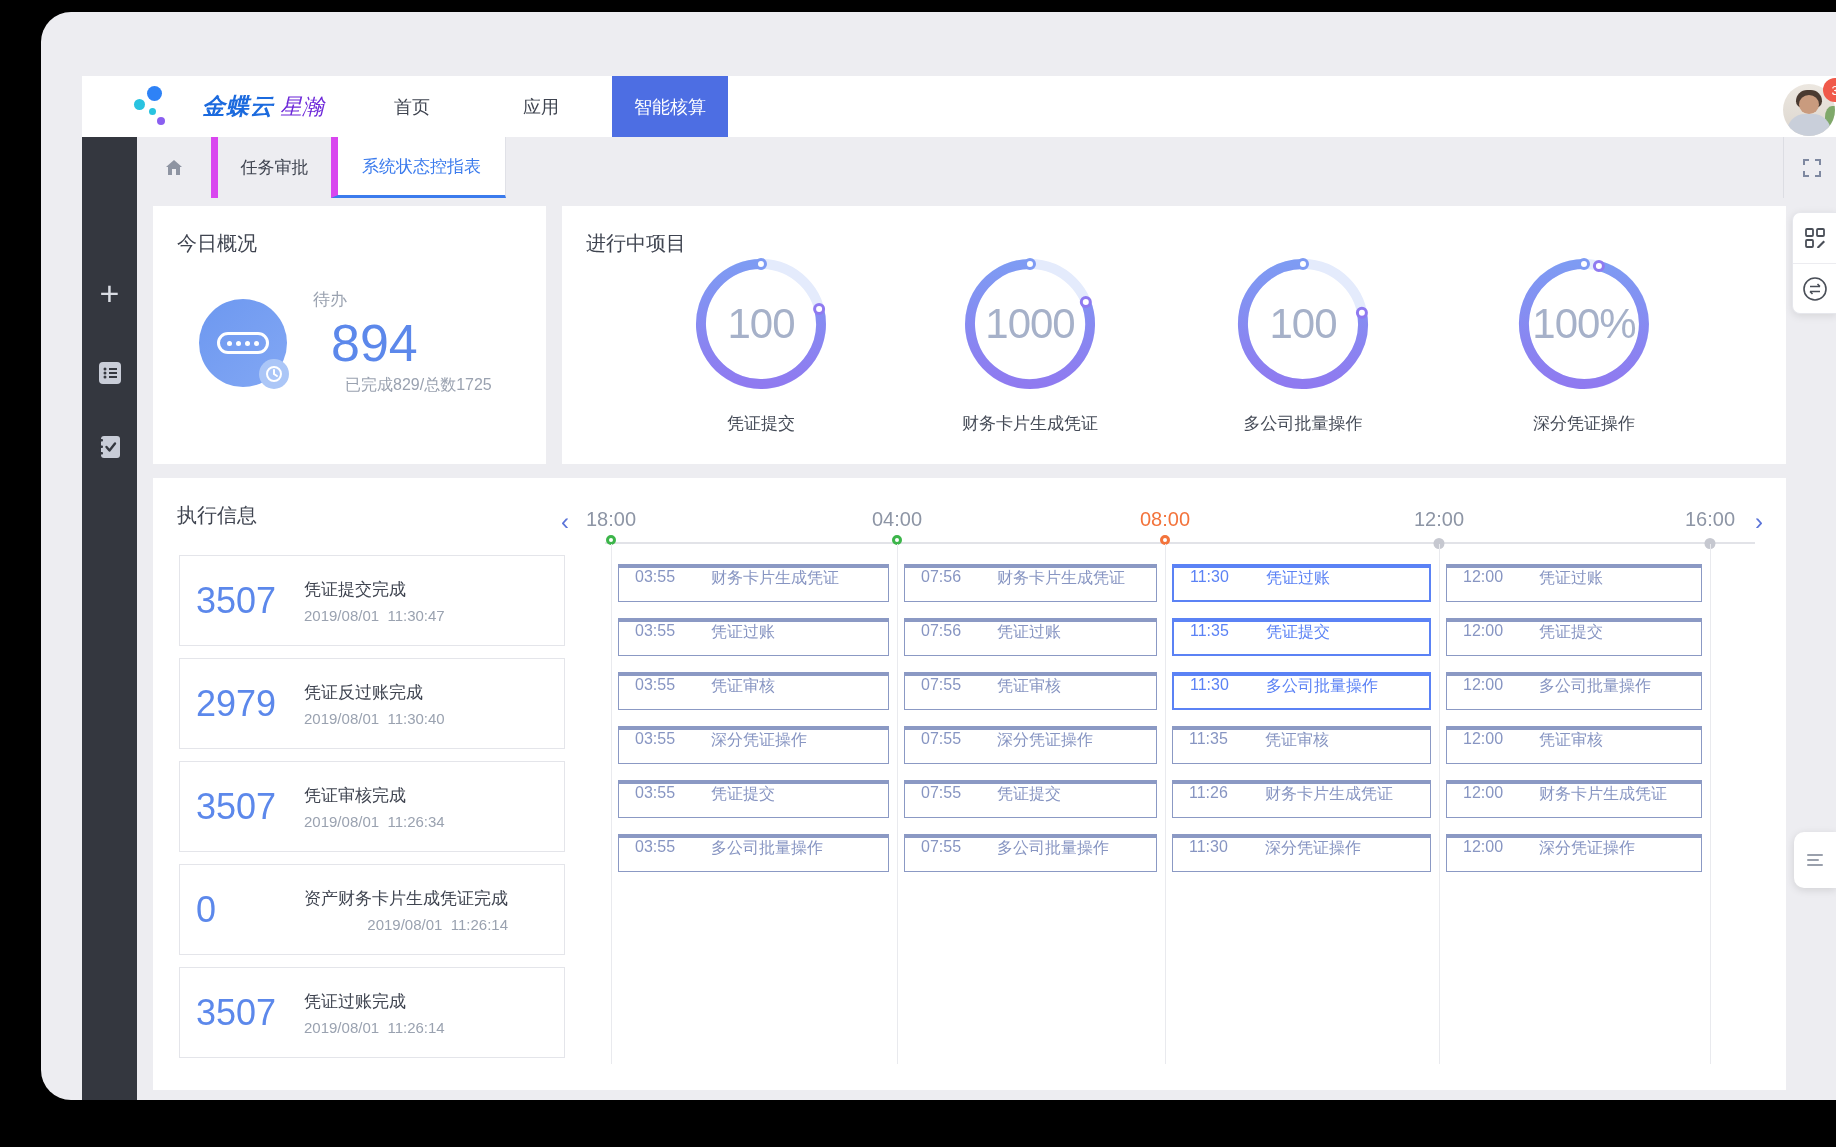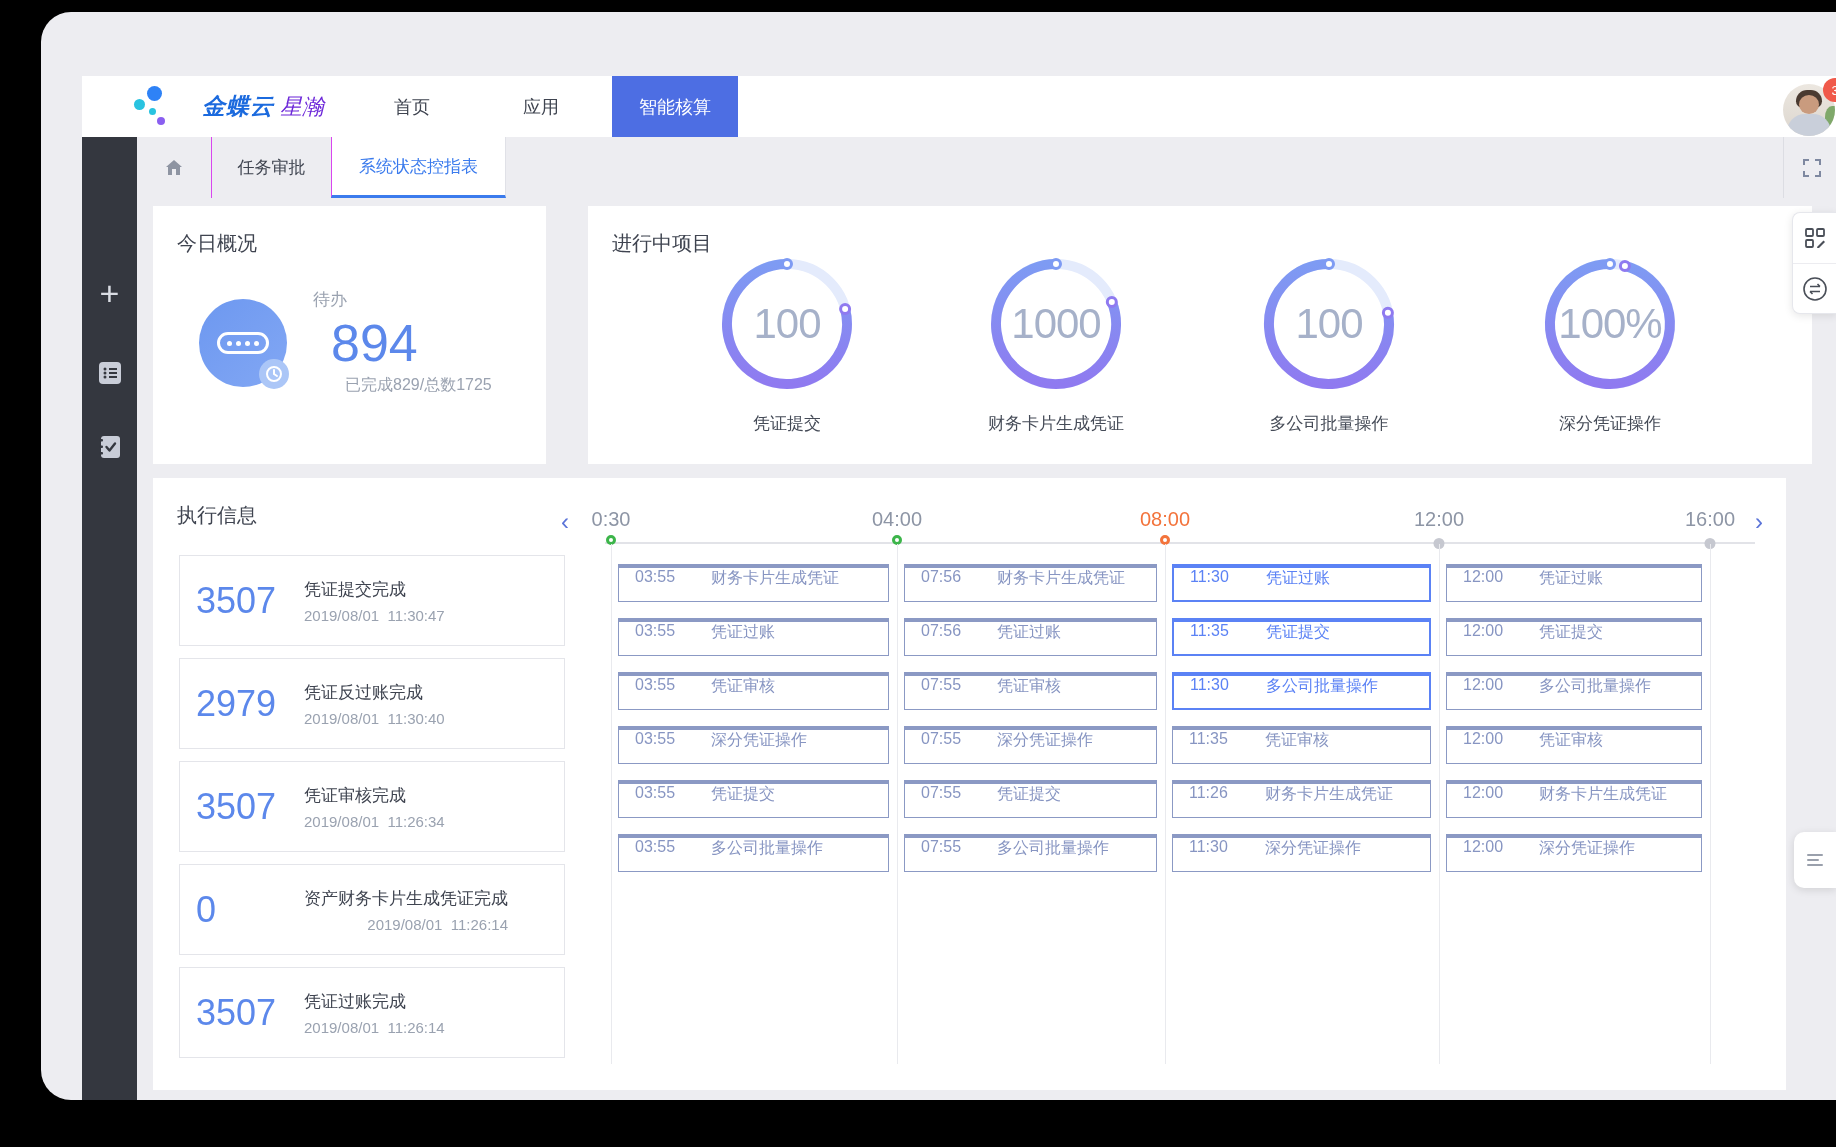--- a/index.html
+++ b/index.html
@@ -16,50 +16,50 @@
   .d2{width:11px;height:11px;left:0;top:14px;background:#29c3e0;}
   .d3{width:7px;height:7px;left:15px;top:23px;background:#29c3e0;}
   .d4{width:8px;height:8px;left:23px;top:32px;background:#8a5ff0;}
   .logo-primary{font-size:23px;font-weight:bold;font-style:italic;color:#1b6ade;letter-spacing:1px;margin-left:24px;}
   .logo-secondary{font-size:22px;font-style:italic;color:#6d28d9;margin-left:6px;}
   .nav-item{position:absolute;top:0;height:61px;display:flex;align-items:center;justify-content:center;
     font-size:18px;color:#3f4450;cursor:pointer;}
   .nav-item.n0{left:290px;width:80px;}
   .nav-item.n1{left:419px;width:80px;}
   .nav-item.active{background:#4d6ee3;color:#fff;}
-  .nav-item.n2{left:530px;width:126px;}
+  .nav-item.n2{left:530px;width:116px;}
   .avatar{position:absolute;left:1701px;top:8px;width:52px;height:52px;border-radius:50%;
     background:linear-gradient(180deg,#ece7e0 0%,#dcd6ce 100%);overflow:hidden;cursor:pointer;}
   .avatar .hair{position:absolute;left:13px;top:6px;width:26px;height:18px;border-radius:13px 13px 8px 8px;background:#4a3a30;}
   .avatar .face{position:absolute;left:16px;top:11px;width:20px;height:19px;border-radius:50%;background:#c99b7e;}
   .avatar .shirt{position:absolute;left:4px;top:30px;width:44px;height:26px;border-radius:18px 18px 0 0;background:#c9cfda;}
   .avatar .plant{position:absolute;right:-4px;top:22px;width:14px;height:22px;border-radius:50% 20% 40% 30%;background:#7fa86a;}
   .badge{position:absolute;left:1741px;top:2px;width:24px;height:24px;border-radius:50%;background:#f0594a;
     color:#fff;font-size:13px;display:flex;align-items:center;justify-content:center;}
   
   .tabbar{position:absolute;left:96px;top:125px;right:0;height:61px;background:#ededf1;}
   .home-tab{position:absolute;left:0;top:0;width:74px;height:61px;display:flex;align-items:center;justify-content:center;cursor:pointer;}
   .tab{position:absolute;top:0;height:61px;display:flex;align-items:center;justify-content:center;
-    font-size:17px;color:#3f4450;cursor:pointer;border-left:1px solid #d946ef;}
+    font-size:17px;color:#3f4450;cursor:pointer;border-left:7px solid #d946ef;}
   .tab.t0{left:74px;width:120px;}
   .tab.t1{left:194px;width:175px;border-right:1px solid #e0e1e7;}
   .tab.active{background:#fff;color:#3b7bed;border-bottom:3px solid #3b7bed;}
   .fs-wrap{position:absolute;right:12px;top:0;height:61px;display:flex;align-items:center;
     border-left:1px solid #dcdde3;padding-left:16px;cursor:pointer;}
   
   .sidebar{position:absolute;left:41px;top:125px;bottom:0;width:55px;background:#34373f;}
   .side-btn{position:absolute;left:0;width:55px;height:48px;display:flex;align-items:center;justify-content:center;cursor:pointer;}
   .side-btn.plus{top:132px;color:#dadde4;font-size:34px;font-weight:300;}
   .side-btn.b1{top:212px;}
   .side-btn.b2{top:286px;}
   
   .card{position:absolute;background:#fff;}
   .card-title{position:absolute;left:24px;top:24px;font-size:20px;color:#3f4450;font-weight:500;text-align:right;}
   .today-card{left:112px;top:194px;width:393px;height:258px;}
-  .ongoing-card{left:547px;top:194px;width:1224px;height:258px;padding-left:20px;}
+  .ongoing-card{left:521px;top:194px;width:1224px;height:258px;padding-left:20px;}
   .exec-card{left:112px;top:466px;width:1633px;height:612px;}
   
   .today-icon{position:absolute;left:46px;top:93px;width:88px;height:88px;border-radius:50%;
     background:linear-gradient(135deg,#6d98f0,#82a7f4);}
   .today-pill{position:absolute;left:18px;top:33px;width:52px;height:22px;border:3px solid #fff;border-radius:12px;
     display:flex;align-items:center;justify-content:center;gap:4px;}
   .today-pill i{width:5px;height:5px;border-radius:50%;background:#fff;}
   .today-clock{position:absolute;right:-2px;bottom:-2px;width:30px;height:30px;border-radius:50%;background:#abc6f7;
     display:flex;align-items:center;justify-content:center;}
   .today-text{position:absolute;left:160px;top:82px;}
@@ -289,21 +289,21 @@
           <div class="stat-text">
             <div class="stat-label">凭证过账完成</div>
             <div class="stat-time">2019/08/01  11:26:14</div>
           </div>
         </div>
       </div>
     <div class="chev" style="left:408px;">‹</div>
     <div class="chev" style="left:1602px;">›</div>
     <div class="tl-line" style="left:452px;width:1150px;"></div>
     <div>
-        <div class="tick" style="left: 398px;">0:30</div>
+        <div class="tick" style="left: 398px;">18:00</div>
         <div class="marker green-ring" style="left: 458px;"></div>
         <div class="sep" style="left: 458px;"></div>
         <div class="tick" style="left: 684px;">04:00</div>
         <div class="marker green-ring" style="left: 744px;"></div>
         <div class="sep" style="left: 744px;"></div>
         <div class="tick orange" style="left: 952px;">08:00</div>
         <div class="marker orange-ring" style="left: 1012px;"></div>
         <div class="sep" style="left: 1012px;"></div>
         <div class="tick" style="left: 1226px;">12:00</div>
         <div class="marker gray-dot" style="left: 1286px;"></div>

